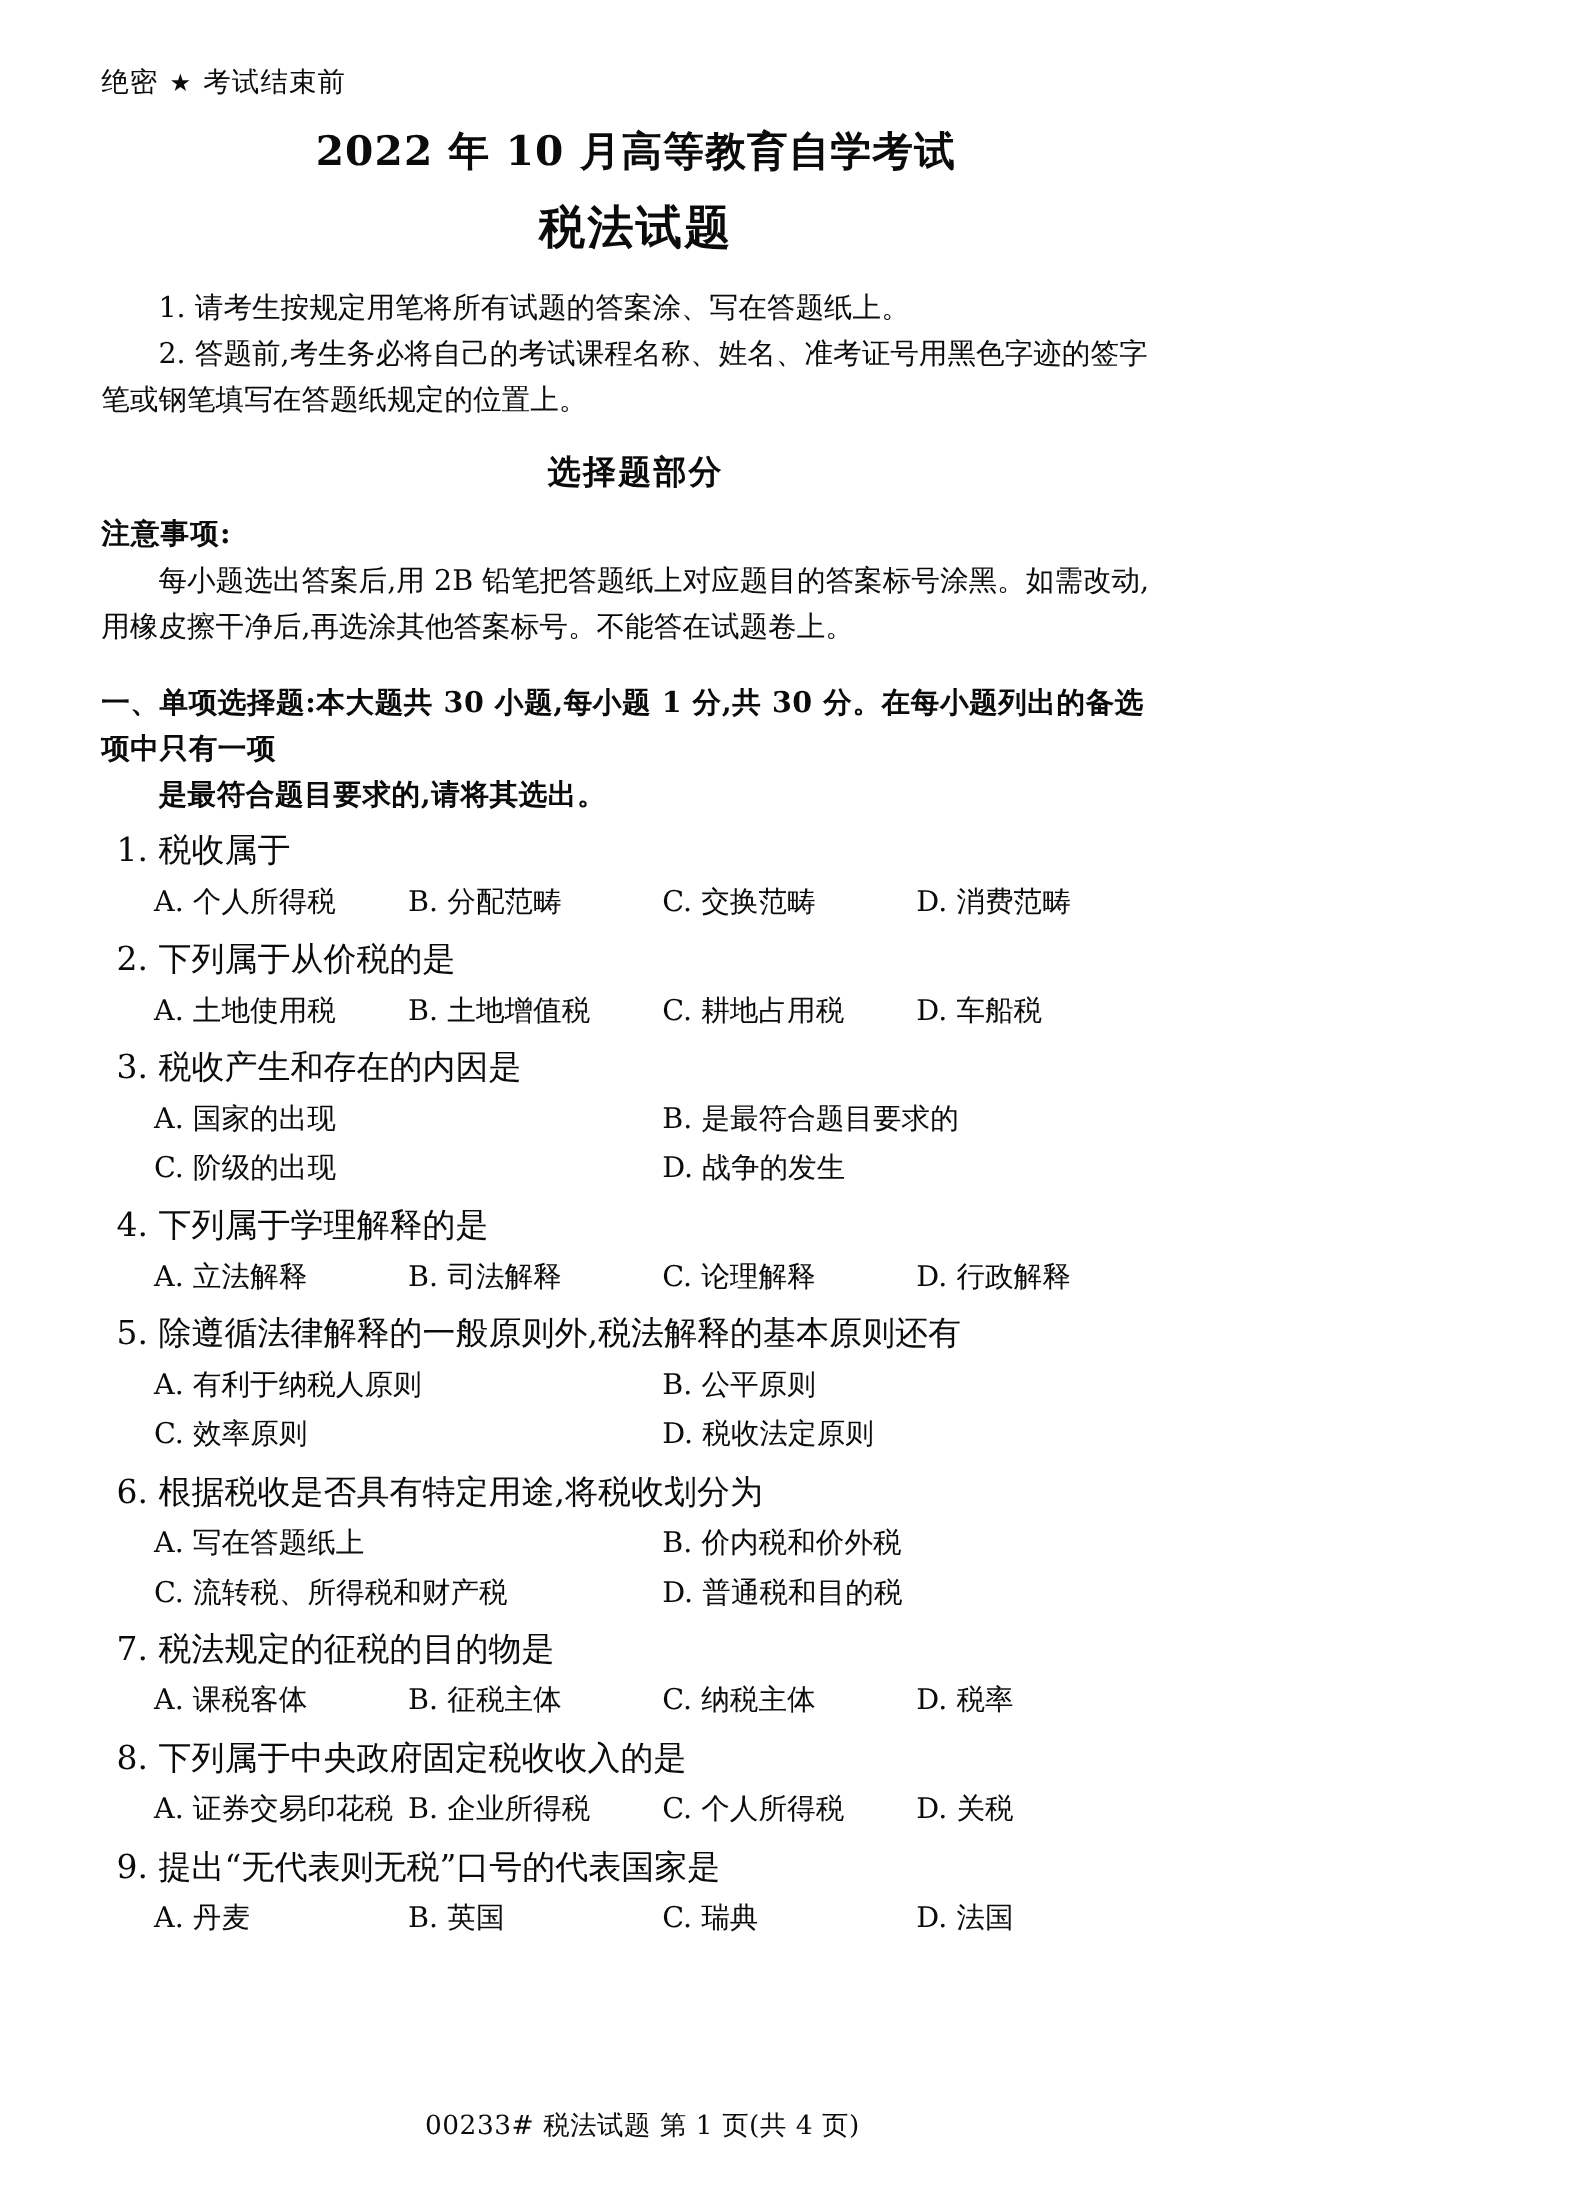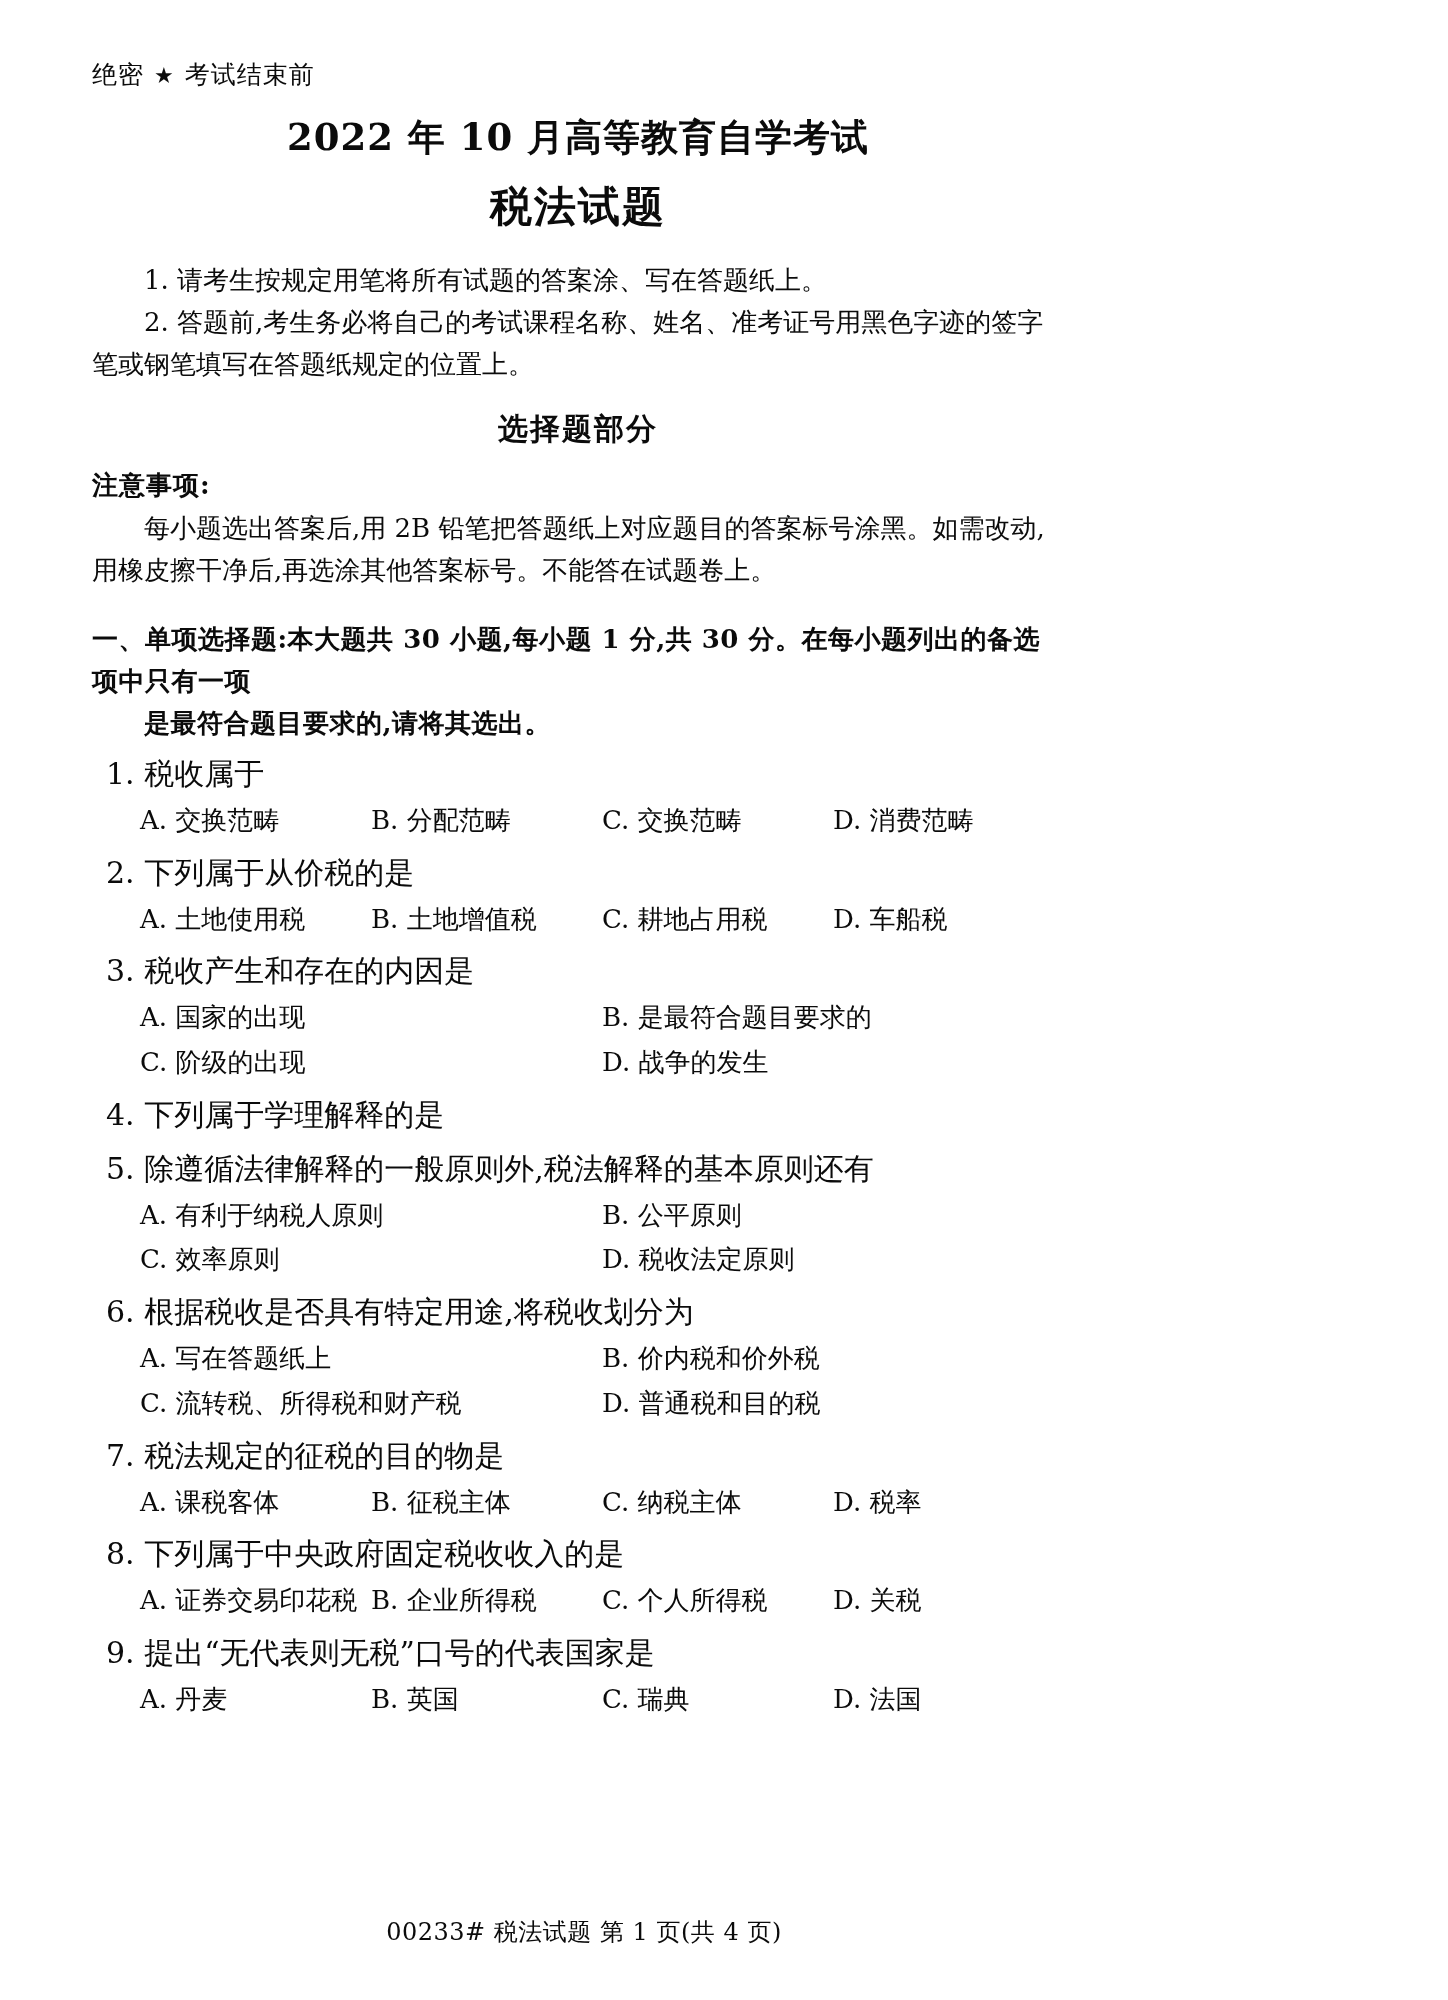--- a/index.html
+++ b/index.html
@@ -151,21 +151,21 @@
   <div class="attention-body">每小题选出答案后,用 2B 铅笔把答题纸上对应题目的答案标号涂黑。如需改动,用橡皮擦干净后,再选涂其他答案标号。不能答在试题卷上。</div>
 
   <div class="big-q">
     <span>一、单项选择题:本大题共 30 小题,每小题 1 分,共 30 分。在每小题列出的备选项中只有一项</span>
     <span class="cont">是最符合题目要求的,请将其选出。</span>
   </div>
 
   <div class="q-block">
     <div class="q-stem">1. 税收属于</div>
     <div class="opts four">
-      <div class="opt">A. 交换范畴</div>
+      <div class="opt">A. 个人所得税</div>
       <div class="opt">B. 分配范畴</div>
       <div class="opt">C. 交换范畴</div>
       <div class="opt">D. 消费范畴</div>
     </div>
   </div>
 
   <div class="q-block">
     <div class="q-stem">2. 下列属于从价税的是</div>
     <div class="opts four">
       <div class="opt">A. 土地使用税</div>
@@ -182,20 +182,26 @@
       <div class="opt">B. 是最符合题目要求的</div>
     </div>
     <div class="opts two">
       <div class="opt">C. 阶级的出现</div>
       <div class="opt">D. 战争的发生</div>
     </div>
   </div>
 
   <div class="q-block">
     <div class="q-stem">4. 下列属于学理解释的是</div>
+    <div class="opts four">
+      <div class="opt">A. 立法解释</div>
+      <div class="opt">B. 司法解释</div>
+      <div class="opt">C. 论理解释</div>
+      <div class="opt">D. 行政解释</div>
+    </div>
   </div>
 
   <div class="q-block">
     <div class="q-stem">5. 除遵循法律解释的一般原则外,税法解释的基本原则还有</div>
     <div class="opts two">
       <div class="opt">A. 有利于纳税人原则</div>
       <div class="opt">B. 公平原则</div>
     </div>
     <div class="opts two">
       <div class="opt">C. 效率原则</div>

